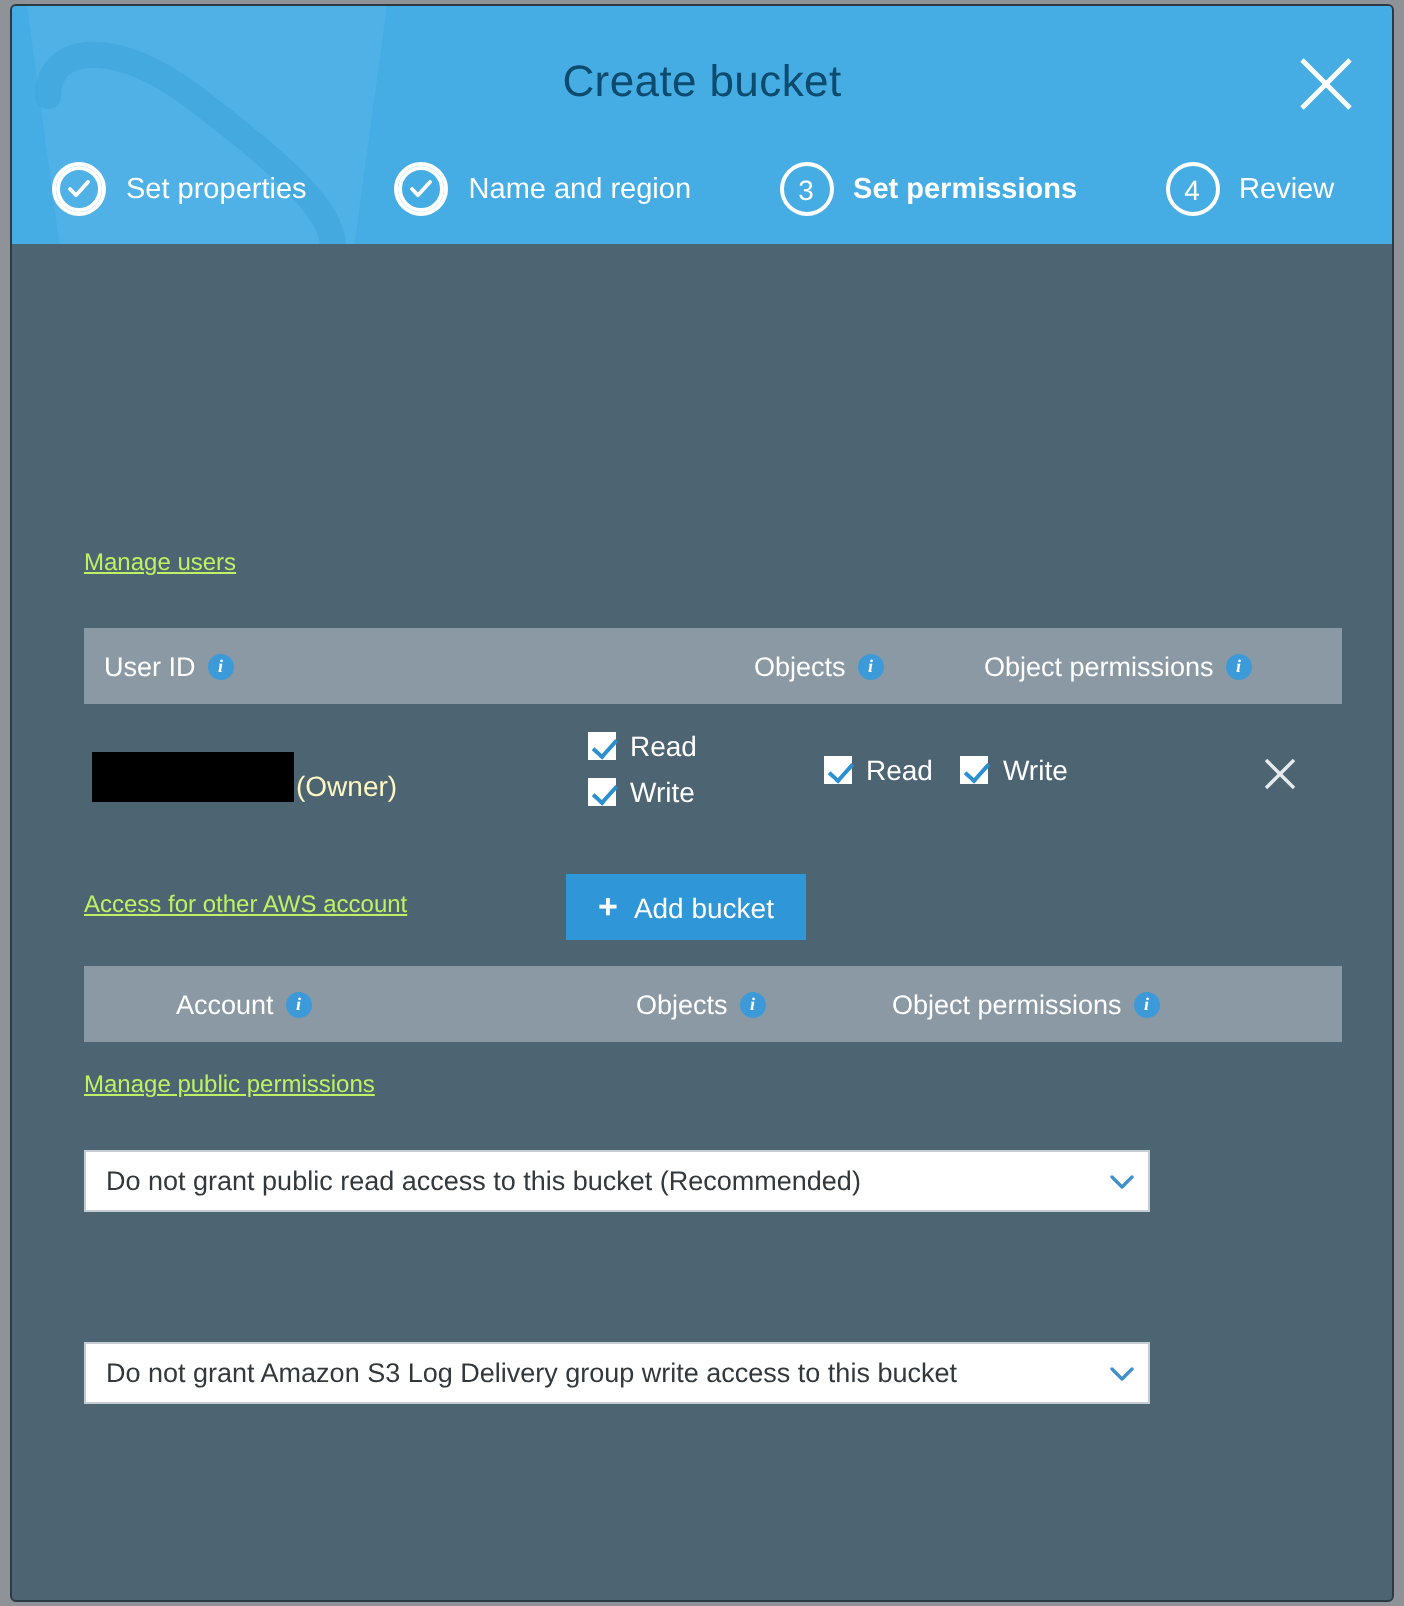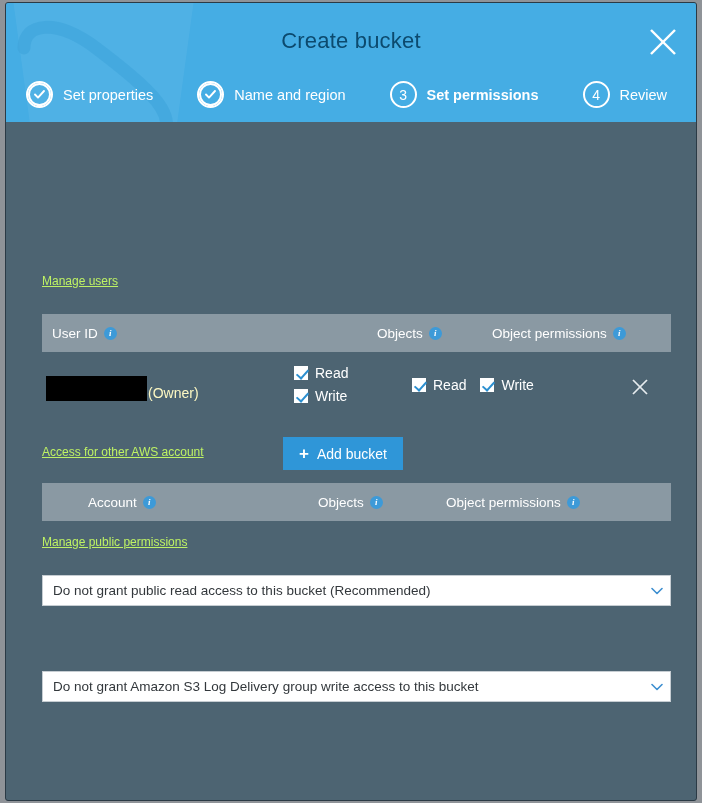--- a/index.html
+++ b/index.html
@@ -234,21 +234,21 @@
   }
   #add-account-btn .plus { font-size: 17px; font-weight: bold; line-height: 1; }
 
   
   #public-perm-title { position: absolute; left: 36px; top: 413px; }
   #system-perm-title { position: absolute; left: 36px; top: 509px; }
 
   .select-wrap {
     position: absolute;
     left: 36px;
-    width: 629px;
+    width: 533px;
     height: 31px;
     background: #ffffff;
     border: 1px solid #c6cdd2;
     display: flex;
     align-items: center;
     cursor: pointer;
   }
   #public-perm-select { top: 453px; }
   #system-perm-select { top: 549px; }
   .select-value {

